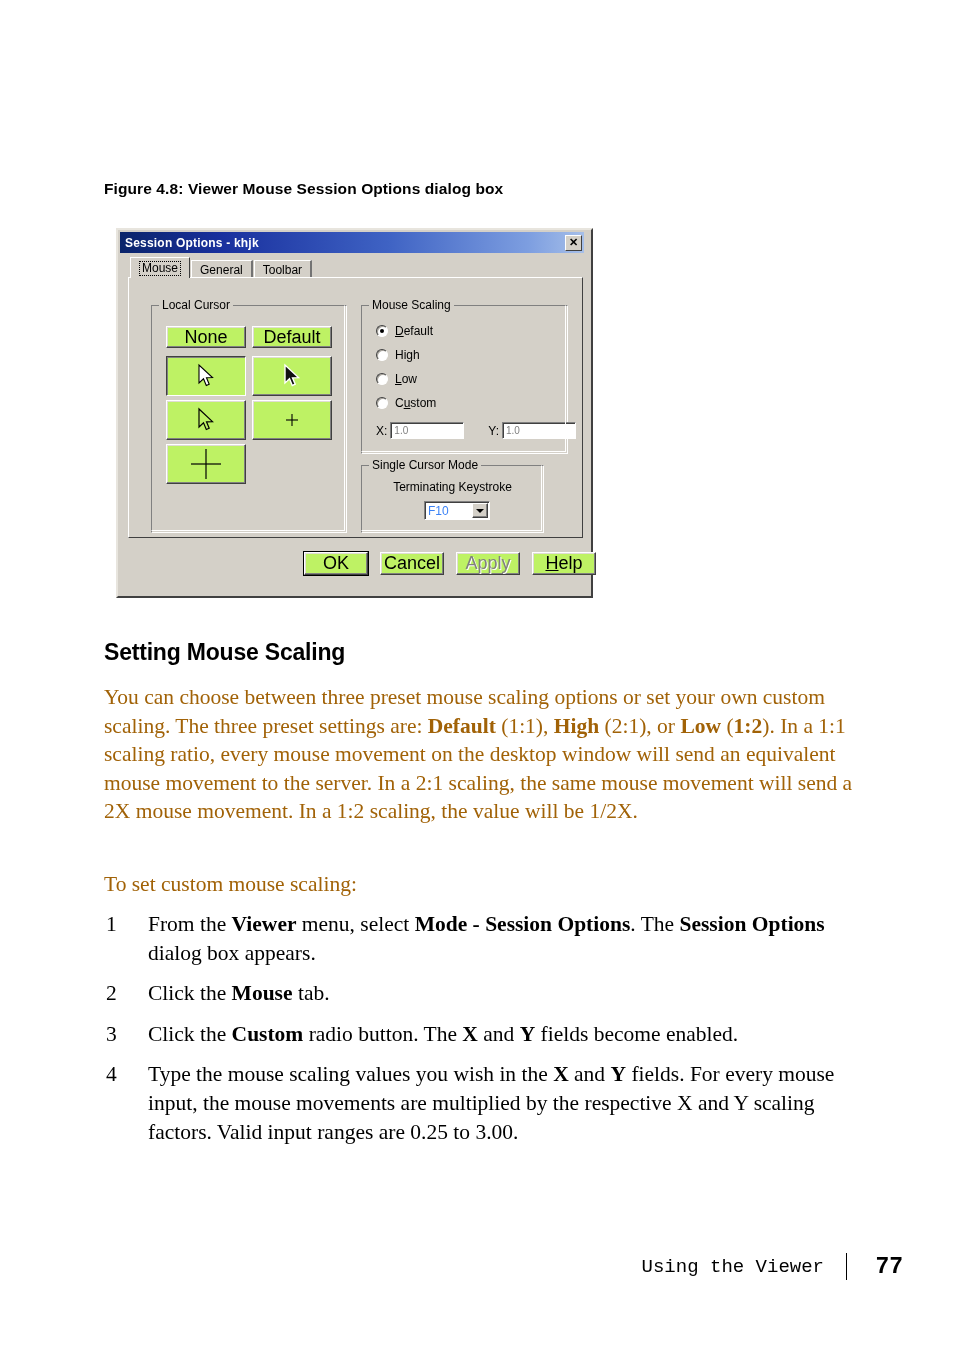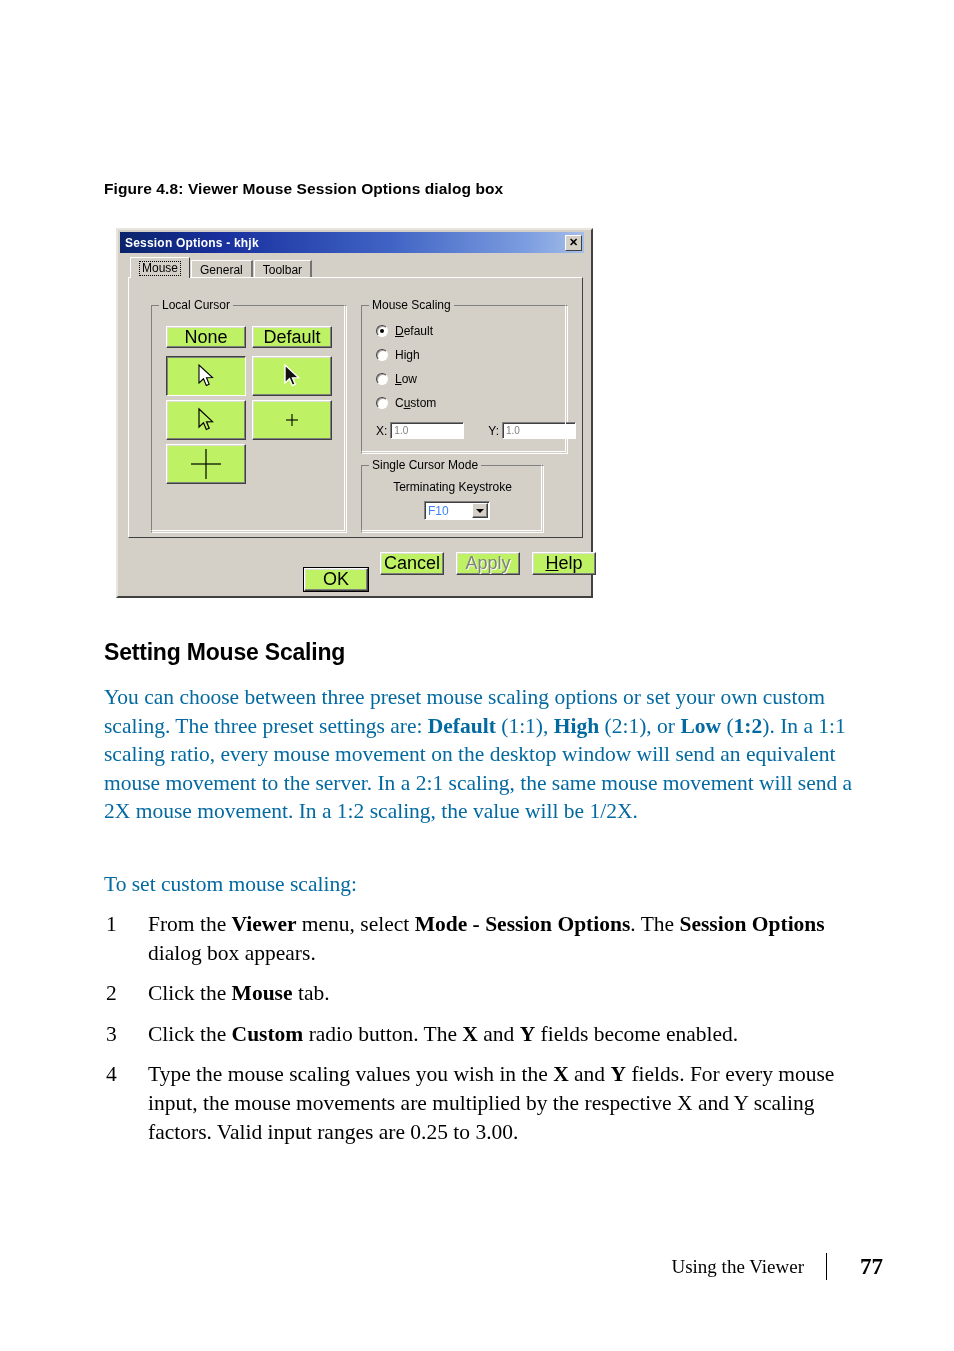--- a/index.html
+++ b/index.html
@@ -189,21 +189,21 @@
     font-family: "Liberation Sans", sans-serif;
   }
   .btn.pressed {
     border-top: 1px solid #404040;
     border-left: 1px solid #404040;
     border-right: 1px solid #ffffff;
     border-bottom: 1px solid #ffffff;
     box-shadow: inset 1px 1px 0 #808080;
   }
   .btn.disabled { color: #808080; text-shadow: 1px 1px 0 #ffffff; }
-  .btn.defaulted { box-shadow: inset -1px -1px 0 #808080, inset 1px 1px 0 #dfdcd4, 0 0 0 1px #000; margin-top: 16px; }
+  .btn.defaulted { box-shadow: inset -1px -1px 0 #808080, inset 1px 1px 0 #dfdcd4, 0 0 0 1px #000; }
 
   .cursor-btn { width: 80px; height: 40px; position: absolute; }
   .text-btn { width: 80px; height: 22px; position: absolute; }
 
   #lc-none    { left: 14px;  top: 20px; }
   #lc-default { left: 100px; top: 20px; }
   #lc-c1 { left: 14px;  top: 50px; }
   #lc-c2 { left: 100px; top: 50px; }
   #lc-c3 { left: 14px;  top: 94px; }
   #lc-c4 { left: 100px; top: 94px; }
@@ -344,21 +344,21 @@
     color: #000;
   }
   p.body {
     position: absolute;
     left: 104px;
     width: 768px;
     margin: 0;
     font-family: "Liberation Serif", serif;
     font-size: 21.5px;
     line-height: 28.6px;
-    color: #0369a1;
+    color: #a16207;
   }
   #para-1 { top: 683px; }
   #para-2 { top: 870px; }
 
   ol.steps {
     position: absolute;
     left: 104px;
     top: 910px;
     width: 768px;
     margin: 0;
@@ -378,27 +378,28 @@
     position: absolute;
     left: 2px;
     top: 0;
     font-family: "Liberation Serif", serif;
     font-size: 21.5px;
   }
 
   
   .footer {
     position: absolute;
-    left: 11px;
+    left: 0;
     top: 1253px;
     width: 872px;
     display: flex;
     align-items: center;
     justify-content: flex-end;
-    font-family: Liberation Serif, serif;
+    font-family: Liberation Mono, monospace;
+    padding-left: 31px;
   }
   .footer-label {
     font-size: 19px;
     color: #000;
   }
   .footer-sep {
     width: 1px;
     height: 27px;
     background: #000;
     margin: 0 22px;

